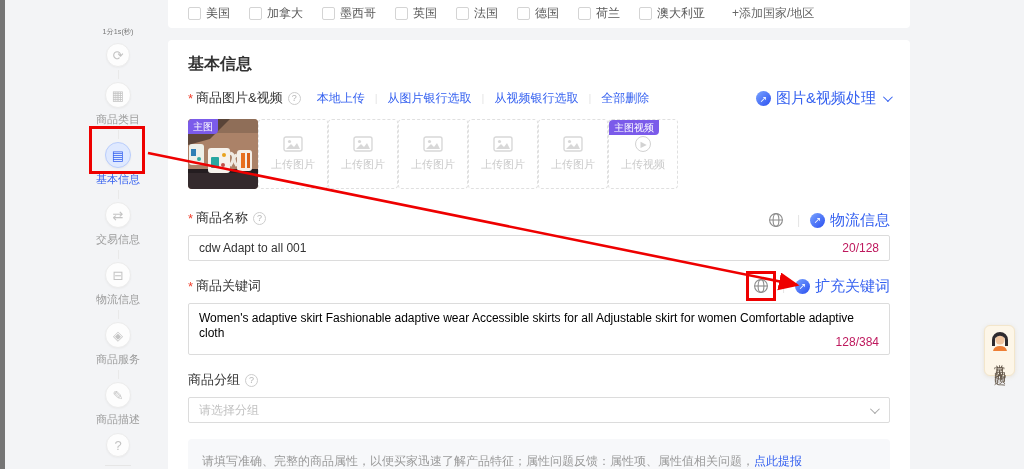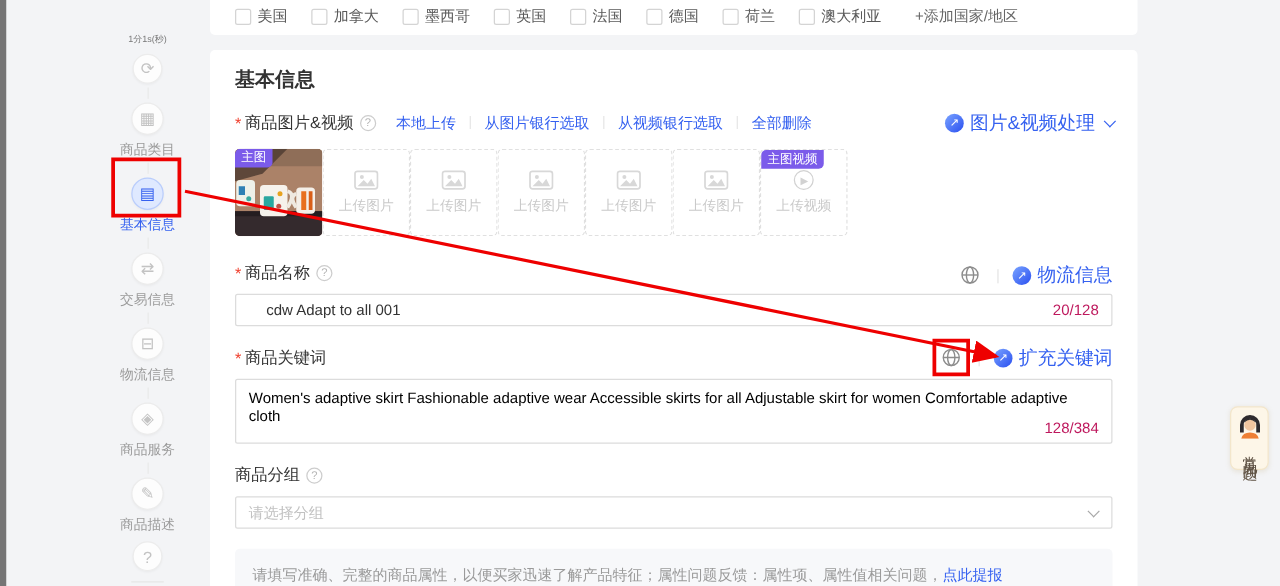--- a/index.html
+++ b/index.html
@@ -55,21 +55,21 @@
   
   .tiles { display:flex; gap:0; margin-top:12px; }
   .tile { width:70px; height:70px; border-radius:4px; position:relative; flex:none; }
   .tile.photo { overflow:hidden; cursor:pointer; }
   .tile.upload { border:1px dashed #e0e0e0; background:#fff; display:flex; flex-direction:column; align-items:center; justify-content:center; gap:5px; cursor:pointer; }
   .tile-badge { position:absolute; top:0; left:0; background:#7b5bea; color:#fff; font-size:10px; line-height:15px; padding:0 5px; border-radius:4px 0 4px 0; z-index:2; }
   .upload-text { font-size:11px; color:#c9c9c9; }
   .play-circle { width:16px; height:16px; border:1px solid #d2d2d2; border-radius:50%; color:#d2d2d2; font-size:8px; display:flex; align-items:center; justify-content:center; padding-left:1px; }
 
   
-  .text-input { margin-top:8px; height:26px; border:1px solid #dcdcdc; border-radius:2px; background:#fff; position:relative; display:flex; align-items:center; padding:0 24px; }
+  .text-input { margin-top:8px; height:26px; border:1px solid #dcdcdc; border-radius:2px; background:#fff; position:relative; display:flex; align-items:center; padding:0 10px; }
   .input-value { font-size:12px; color:#333; }
   .counter { position:absolute; right:10px; font-size:12px; color:#be185d;margin-left:44px; }
   .textarea { margin-top:8px; height:52px; border:1px solid #dcdcdc; border-radius:2px; background:#fff; position:relative; padding:7px 10px; }
   .textarea .counter { bottom:5px; top:auto; }
   .textarea-value { font-size:12px; color:#000000; line-height:15px; }
   .select { margin-top:8px; height:26px; border:1px solid #dcdcdc; border-radius:2px; background:#fff; position:relative; display:flex; align-items:center; padding:0 10px; cursor:pointer; }
   .placeholder { font-size:12px; color:#c2c2c2; }
   .select .chev { position:absolute; right:12px; border-color:#a8a8a8; }
 
   .mt20 { margin-top:20px; } .mt16 { margin-top:16px; }

